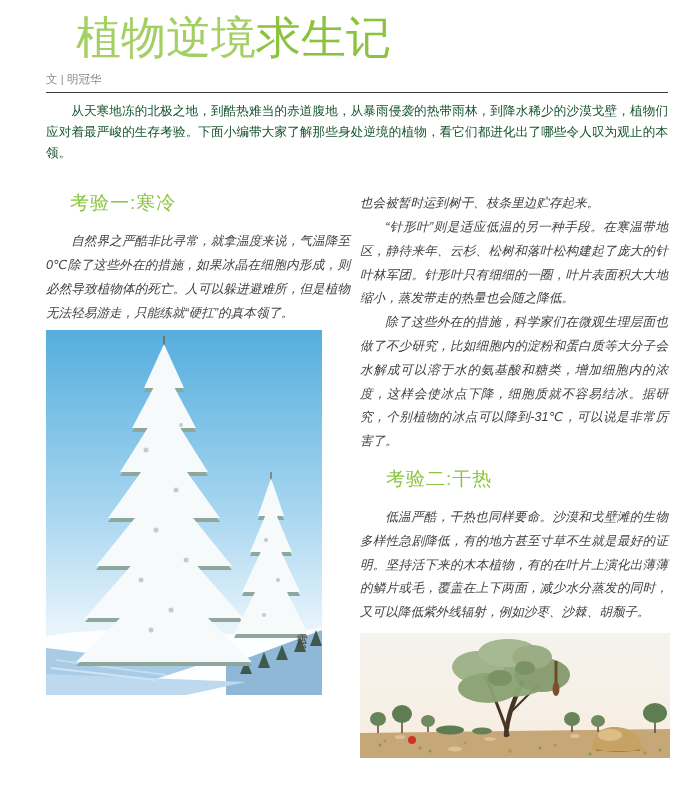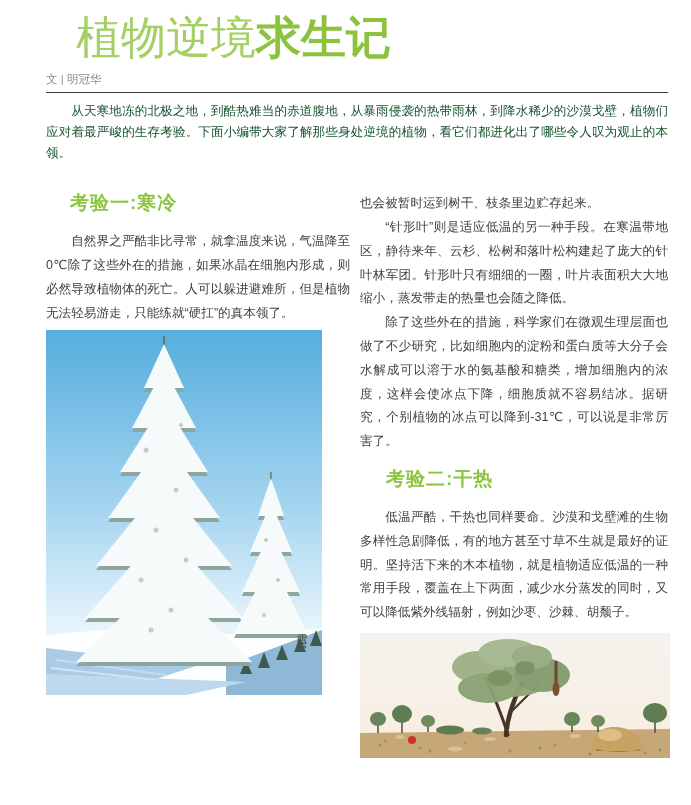--- a/index.html
+++ b/index.html
@@ -1,30 +1,30 @@
 <!DOCTYPE html>
 <html><head>
 <meta charset="utf-8">
 <style>
   html,body{margin:0;padding:0;background:#ffffff;}
   body{font-family:"Liberation Sans","DejaVu Sans",sans-serif;}
   .page{position:relative;width:691px;height:805px;background:#fff;overflow:hidden;}
   .inner{position:absolute;left:46px;top:0;width:622px;}
   h1.title{margin:14px 0 0 0;font-size:45px;line-height:1.05;font-weight:400;letter-spacing:0px;white-space:nowrap;}
   .title-light{color:#a3cf63;font-weight:300;margin-left:30px;}
-  .title-bold{color:#8bc33e;font-weight:700;}
+  .title-bold{color:#8bc33e;font-weight:400;}
   .byline{margin-top:12px;text-align:left;color:#8c8c8c;font-size:11.5px;line-height:13px;}
   .rule{margin-top:6px;border:none;border-top:1.6px solid #3d3d3d;height:0;}
   .intro{margin:8px 0 0 0;font-size:12.6px;line-height:21px;color:#14532d;text-align:justify;text-indent:2em;}
   .columns{display:flex;gap:10px;margin-top:26px;}
   .col-left{width:304px;}
   .col-right{width:308px;padding-top:2px;}
-  h2.sec{margin:0 0 14px 24px;font-size:19px;line-height:26px;color:#8cc540;font-weight:700;letter-spacing:1px;}
+  h2.sec{margin:0 0 14px 24px;font-size:19px;line-height:26px;color:#8cc540;font-weight:400;letter-spacing:1px;}
   h2.sec2{margin:12px 0 14px 26px;}
-  p.body{margin:0;font-size:12.6px;line-height:23.8px;color:#3f3f3f;text-align:justify;}
+  p.body{margin:0;font-size:12.6px;line-height:23.8px;color:#3f3f3f;text-align:justify;font-style:italic;}
   p.indent{text-indent:2em;}
   figure{margin:0;padding:0;}
   .fig-snow{position:relative;margin-top:5px;width:276px;height:365px;}
   .fig-snow svg{display:block;}
   .cap-vert{position:absolute;top:295px;right:13px;writing-mode:vertical-rl;font-size:11px;letter-spacing:4px;color:#4a4a40;}
   .fig-desert{margin-top:8px;width:310px;}
   .fig-desert svg{display:block;}
 </style>
 </head>
 <body>
@@ -126,21 +126,21 @@
           <figcaption class="cap-vert">雪松</figcaption>
         </figure>
       </div>
 
       <div class="col-right">
         <p class="body">也会被暂时运到树干、枝条里边贮存起来。</p>
         <p class="body indent">“针形叶”则是适应低温的另一种手段。在寒温带地区，静待来年、云杉、松树和落叶松构建起了庞大的针叶林军团。针形叶只有细细的一圈，叶片表面积大大地缩小，蒸发带走的热量也会随之降低。</p>
         <p class="body indent">除了这些外在的措施，科学家们在微观生理层面也做了不少研究，比如细胞内的淀粉和蛋白质等大分子会水解成可以溶于水的氨基酸和糖类，增加细胞内的浓度，这样会使冰点下降，细胞质就不容易结冰。据研究，个别植物的冰点可以降到-31℃，可以说是非常厉害了。</p>
 
         <h2 class="sec sec2">考验二:干热</h2>
-        <p class="body indent">低温严酷，干热也同样要命。沙漠和戈壁滩的生物多样性急剧降低，有的地方甚至寸草不生就是最好的证明。坚持活下来的木本植物，就是植物适应低温的一种常用手段，覆盖在上下两面，减少水分蒸发的同时，又可以降低紫外线辐射，例如沙枣、沙棘、胡颓子。</p>
+        <p class="body indent">低温严酷，干热也同样要命。沙漠和戈壁滩的生物多样性急剧降低，有的地方甚至寸草不生就是最好的证明。坚持活下来的木本植物，有的在叶片上演化出薄薄的鳞片或毛，覆盖在上下两面，减少水分蒸发的同时，又可以降低紫外线辐射，例如沙枣、沙棘、胡颓子。</p>
 
         <figure class="fig-desert">
           <svg width="310" height="125" viewBox="0 0 310 125">
             <defs>
               <linearGradient id="skyHot" x1="0" y1="0" x2="0" y2="1">
                 <stop offset="0" stop-color="#f5f3ee"></stop>
                 <stop offset="1" stop-color="#f8ede0"></stop>
               </linearGradient>
             </defs>
             <rect x="0" y="0" width="310" height="125" fill="url(#skyHot)"></rect>

